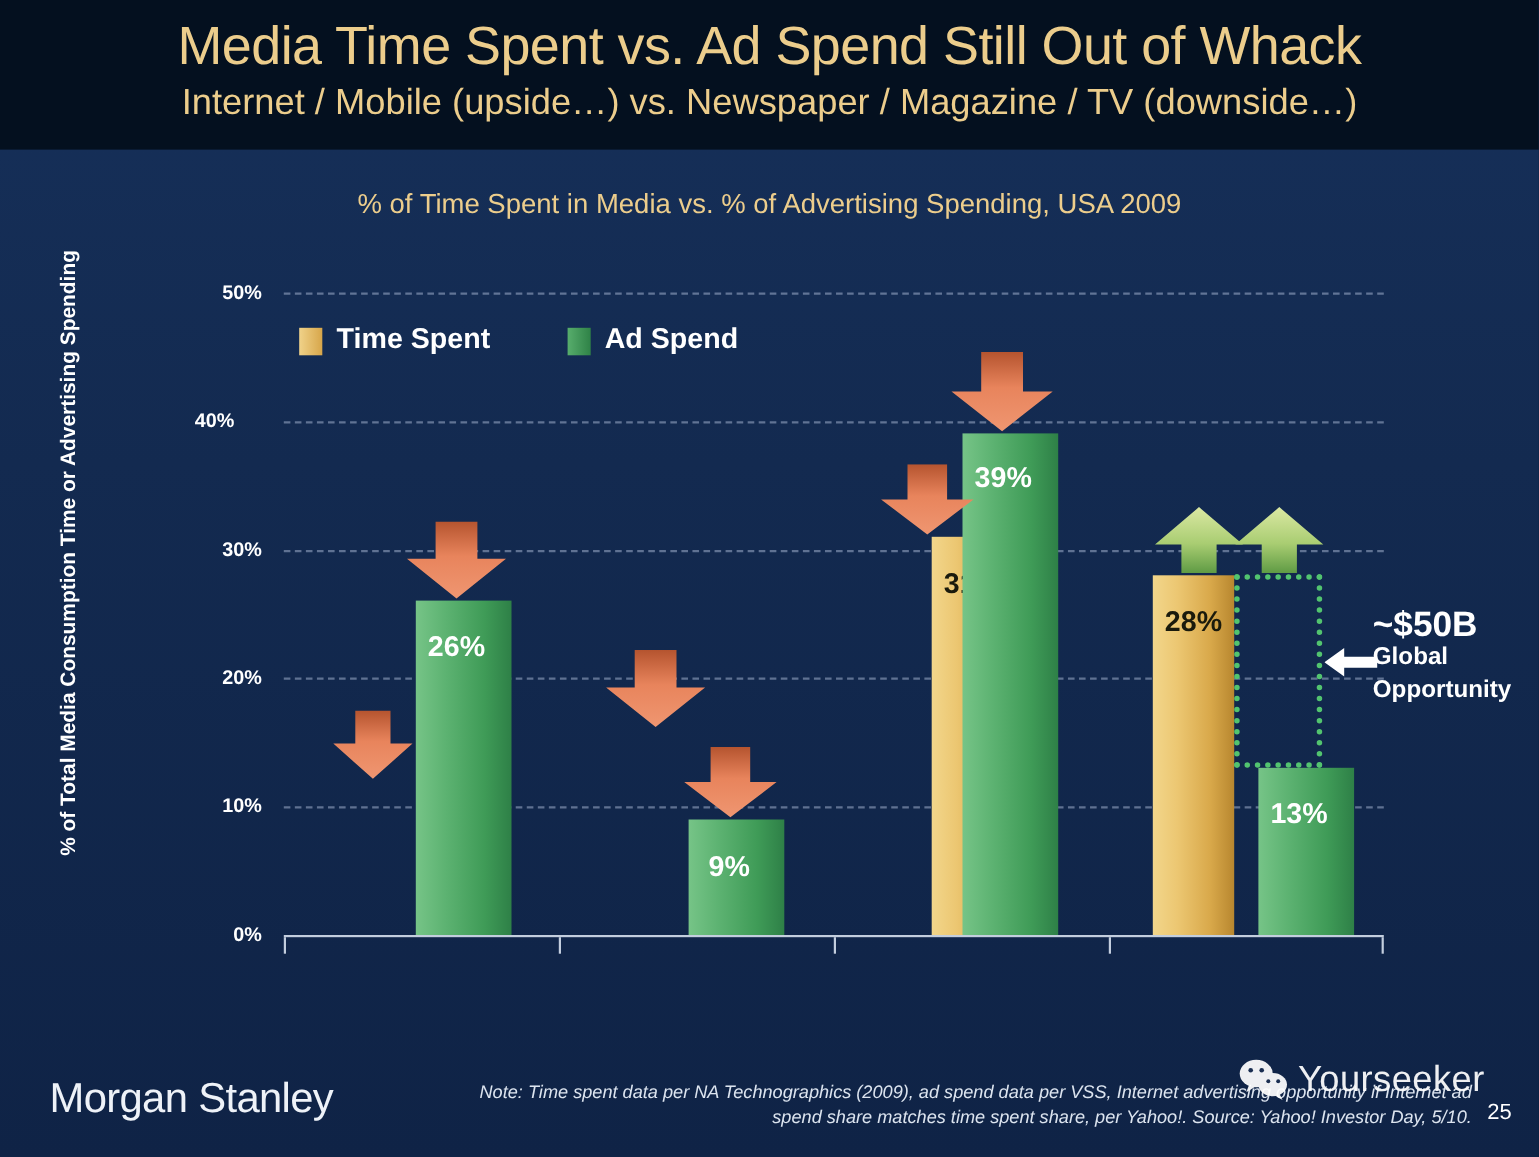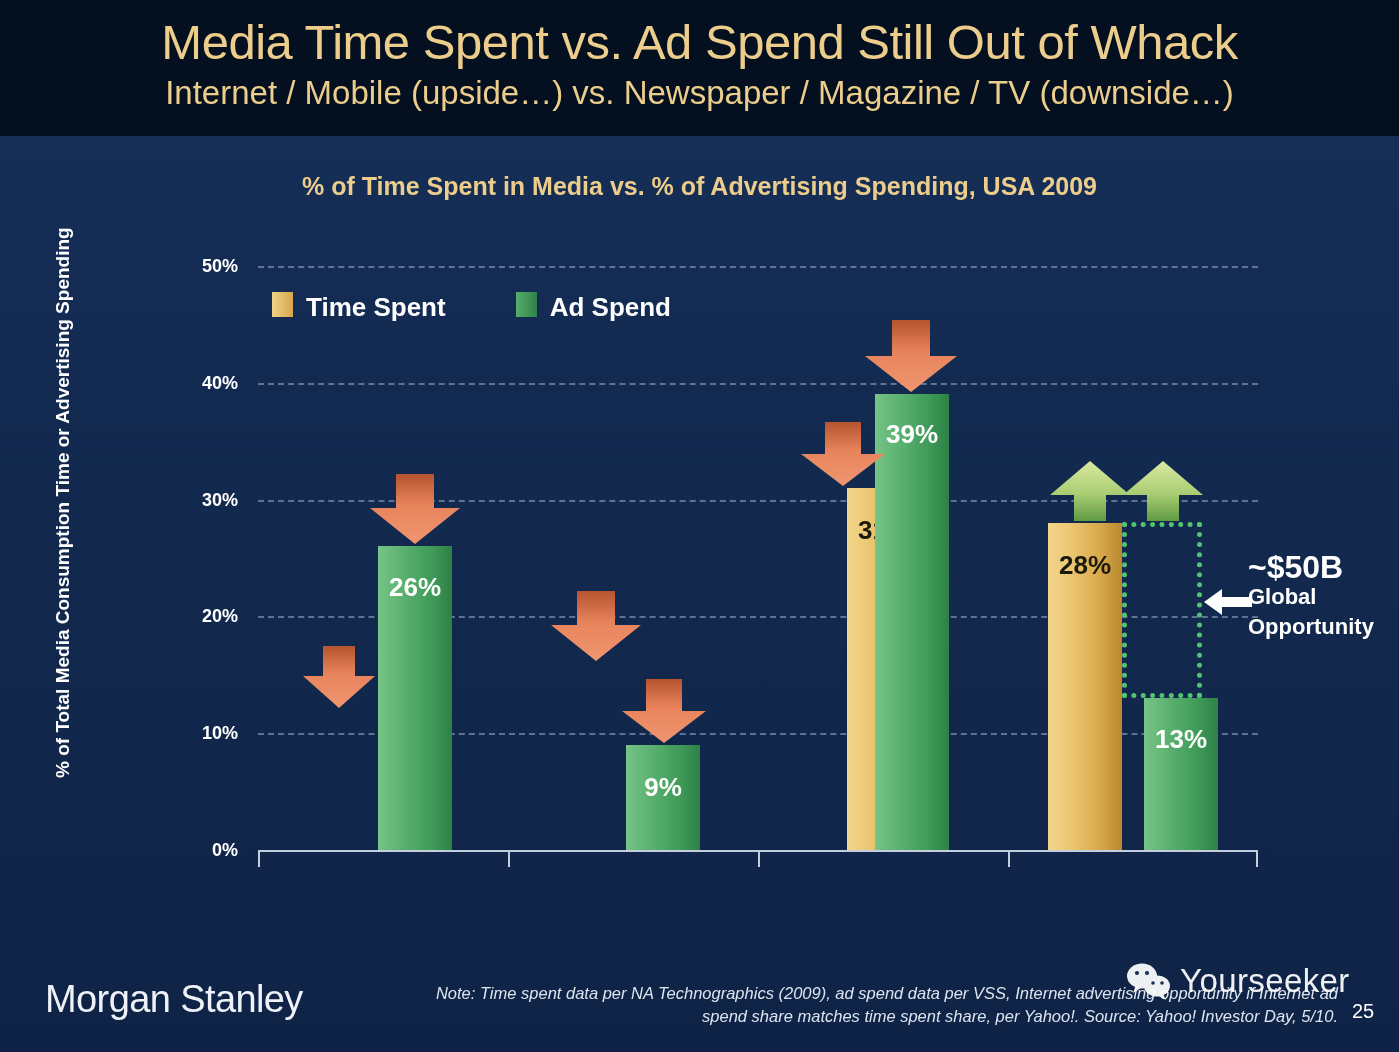--- a/index.html
+++ b/index.html
@@ -49,21 +49,21 @@
     white-space: nowrap;
   }
 
   
   #chart-title {
     position: absolute;
     left: 0; top: 172px;
     width: 1399px;
     text-align: center;
     font-size: 25px;
-    font-weight: bold;
+    font-weight: normal;
     color: #eccd8c;
     white-space: nowrap;
   }
 
   
   #y-axis-title {
     position: absolute;
     left: -167px;
     top: 535px;
     width: 460px;
@@ -145,20 +145,21 @@
     bottom: 0;
     width: 74px;
   }
   .bar-time {
     background: linear-gradient(90deg, #f2d68b 0%, #ecc772 30%, #d9a94b 70%, #b8872f 100%);
     left: 0;
   }
   .bar-ad {
     background: linear-gradient(90deg, #76c487 0%, #5cb271 32%, #3f9b57 72%, #2e8047 100%);
     left: 76px;
+    padding-left: 13px;
   }
   .bar-label {
     position: absolute;
     left: 0;
     width: 74px;
     text-align: center;
     font-size: 26px;
     font-weight: bold;
     white-space: nowrap;
   }
@@ -169,21 +170,21 @@
   #legend {
     position: absolute;
     left: 272px;
     top: 292px;
     display: flex;
     align-items: center;
     gap: 70px;
   }
   .legend-item {
     display: flex;
-    align-items: flex-start;
+    align-items: flex-end;
     gap: 13px;
   }
   .legend-swatch {
     width: 21px;
     height: 25px;
     display: inline-block;
   }
   .legend-swatch-time {
     background: linear-gradient(90deg, #f0d289 0%, #d7a64a 100%);
   }
@@ -289,21 +290,21 @@
   <div id="header-band"></div>
   <div id="slide-title">Media Time Spent vs. Ad Spend Still Out of Whack</div>
   <div id="slide-subtitle">Internet / Mobile (upside…) vs. Newspaper / Magazine / TV (downside…)</div>
 
   <div id="chart-title">% of Time Spent in Media vs. % of Advertising Spending, USA 2009</div>
 
   <div id="y-axis-title">% of Total Media Consumption Time or Advertising Spending</div>
 
   <div id="ytick-labels">
     <div class="ytick-label" style="top:0px;">50%</div>
-    <div class="ytick-label" style="top:117px;">40%</div>
+    <div class="ytick-label" style="top:117px;text-align:center;">40%</div>
     <div class="ytick-label" style="top:234px;">30%</div>
     <div class="ytick-label" style="top:350px;">20%</div>
     <div class="ytick-label" style="top:467px;">10%</div>
     <div class="ytick-label" style="top:584px;">0%</div>
   </div>
 
   <div id="plot">
 
     <div class="gridline" style="top:0px;"></div>
     <div class="gridline" style="top:117px;"></div>

